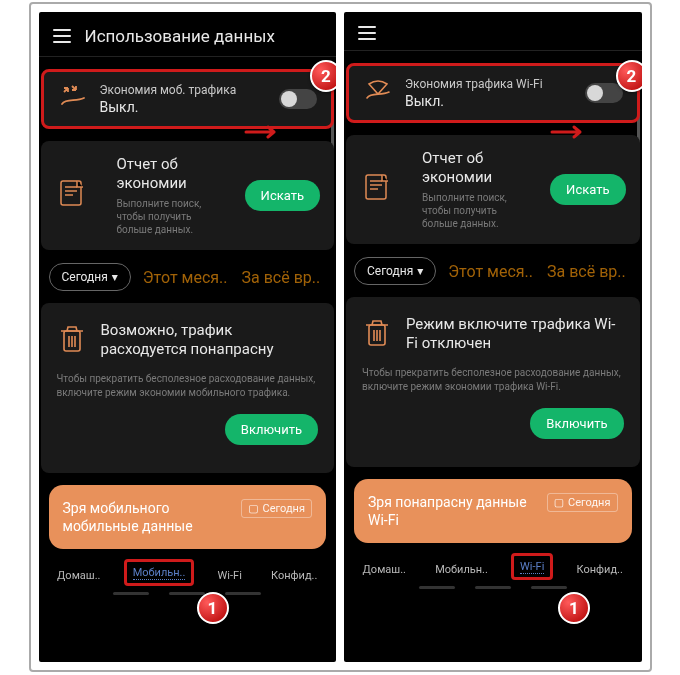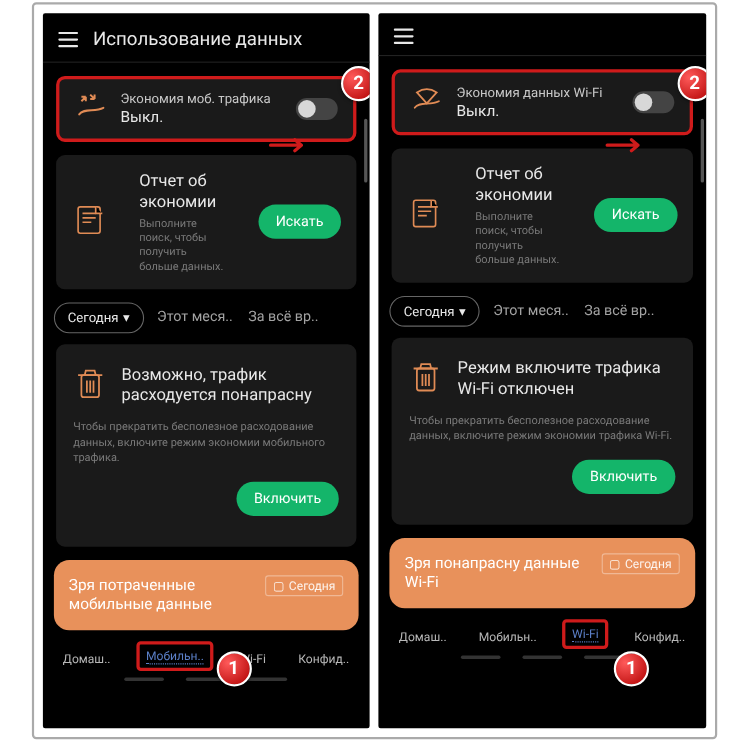--- a/index.html
+++ b/index.html
@@ -4,37 +4,37 @@
 <style>
   *{margin:0;padding:0;box-sizing:border-box;font-family:-apple-system,BlinkMacSystemFont,"Segoe UI",Roboto,sans-serif}
   body{background:#fff;width:680px;height:675px;position:relative}
   .wrap{width:623px;height:670px;margin:2px auto;border:2px solid #aaa;border-radius:4px;background:#fff;display:flex;padding:8px;gap:8px}
   .pane{flex:1;background:#000;border-radius:2px;position:relative;overflow:hidden;color:#e8e8e8;display:flex;flex-direction:column}
   .hdr{display:flex;align-items:center;gap:14px;padding:14px 14px 10px 14px}
   .ham{width:18px;display:flex;flex-direction:column;gap:4px}
   .ham i{display:block;height:2px;background:#e8e8e8;width:100%;border-radius:1px}
   .ttl{font-size:17px;font-weight:400}
   .sep{height:1px;background:#222;margin:0 0 6px 0}
-  .card{background:#1a1a1a;border-radius:8px;margin:6px 12px;padding:14px;position:relative}
+  .card{background:#1a1a1a;border-radius:8px;margin:6px 2px;padding:14px;position:relative}
   .toggle-card{border:3px solid #cf1b1b;display:flex;align-items:center;gap:12px;padding:10px 14px}
   .ic-eco{flex:0 0 auto}
   .tc-txt{flex:1 1 auto}
   .tc-title{font-size:12px;color:#c8c8c8;margin-bottom:2px}
   .tc-sub{font-size:14px;color:#e8e8e8}
   .tgl{width:38px;height:20px;background:#444;border-radius:10px;position:relative}
   .tgl::after{content:"";position:absolute;left:2px;top:2px;width:16px;height:16px;background:#d8d8d8;border-radius:50%}
   .report-card{display:flex;align-items:center;gap:28px}
   .ic-doc{flex:0 0 auto}
   .rc-txt{flex:1 1 auto}
   .rc-title{font-size:15px;color:#e8e8e8;line-height:1.25}
   .rc-sub{font-size:10px;color:#7a7a7a;margin-top:4px;line-height:1.3}
   .btn{background:#14b56a;color:#fff;border-radius:18px;padding:8px 16px;font-size:13px;text-align:left}
   .tabs{display:flex;gap:10px;padding:6px 10px 4px 10px;align-items:center}
   .chip{border:1px solid #666;border-radius:18px;padding:6px 12px;font-size:12px;color:#e8e8e8;display:flex;align-items:center;gap:4px}
-  .tab-txt{font-size:13px;color:#a3a3a3;padding:6px 2px}
+  .tab-txt{font-size:16px;color:#a16207;padding:6px 2px}
   .warn-card{padding:18px 16px 28px 16px}
   .wc-row{display:flex;gap:14px}
   .wc-title{font-size:15px;color:#e8e8e8;line-height:1.3}
   .wc-sub{font-size:10px;color:#7a7a7a;margin-top:12px;line-height:1.4}
   .wc-btn{margin-top:14px;display:flex;justify-content:flex-end}
   .wasted-card{background:#e8915b;border-radius:14px;margin:6px 10px 0 10px;padding:14px;position:relative;color:#fff}
   .wasted-top{display:flex;justify-content:space-between;align-items:flex-start}
   .wasted-title{font-size:14px;line-height:1.3}
   .wasted-today{font-size:11px;opacity:.9;display:flex;align-items:center;gap:4px;border:1px solid rgba(255,255,255,.4);padding:2px 6px;border-radius:3px}
   .nav{display:flex;justify-content:space-around;align-items:flex-end;padding:10px 4px 0 4px;font-size:11px;color:#b8b8b8}
@@ -121,21 +121,21 @@
         <div class="wc-title">Возможно, трафик расходуется понапрасну</div>
       </div>
       <div class="wc-sub">Чтобы прекратить бесполезное расходование данных, включите режим экономии мобильного трафика.</div>
       <div class="wc-btn">
           <div class="btn">Включить</div>
         </div>
     </div>
 
     <div class="wasted-card">
       <div class="wasted-top">
-        <div class="wasted-title">Зря потраченные мобильные данные</div>
+        <div class="wasted-title">Зря мобильного мобильные данные</div>
         <div class="wasted-today">
             <span>▢</span>
             <span>Сегодня</span>
           </div>
       </div>
     </div>
 
     <div class="nav">
       <div class="nav-item">Домаш..</div>
       <div class="nav-item sel"><span class="ul">Мобильн..</span></div>
@@ -171,21 +171,21 @@
     <div class="card toggle-card">
       <span class="ic-eco">
         <svg width="30" height="30" viewBox="0 0 30 30">
             <g stroke="#e08b55" stroke-width="1.6" fill="none">
               <path d="M6 8 Q15 2 24 8 L15 18 Z"></path>
               <path d="M4 22 C8 16 18 20 26 16" stroke-linecap="round"></path>
             </g>
           </svg>
       </span>
       <div class="tc-txt">
-        <div class="tc-title">Экономия данных Wi-Fi</div>
+        <div class="tc-title">Экономия трафика Wi-Fi</div>
         <div class="tc-sub">Выкл.</div>
       </div>
       <div class="tgl"></div>
     </div>
 
     <div class="card report-card">
       <span class="ic-doc">
         <svg width="34" height="34" viewBox="0 0 34 34">
             <g stroke="#e08b55" stroke-width="1.5" fill="none">
               <rect x="6" y="5" width="20" height="24" rx="2"></rect>

